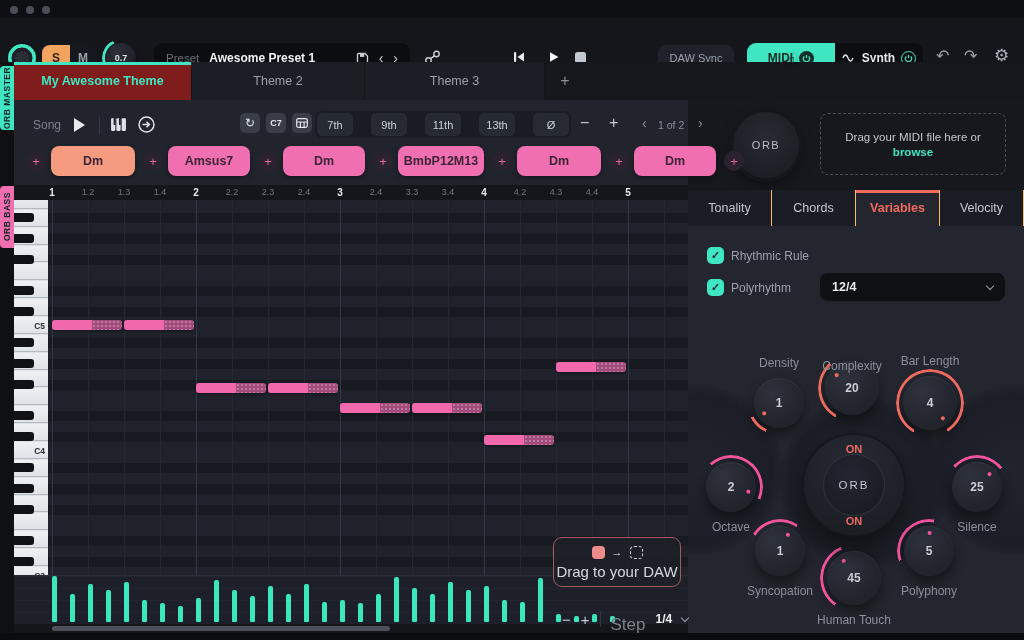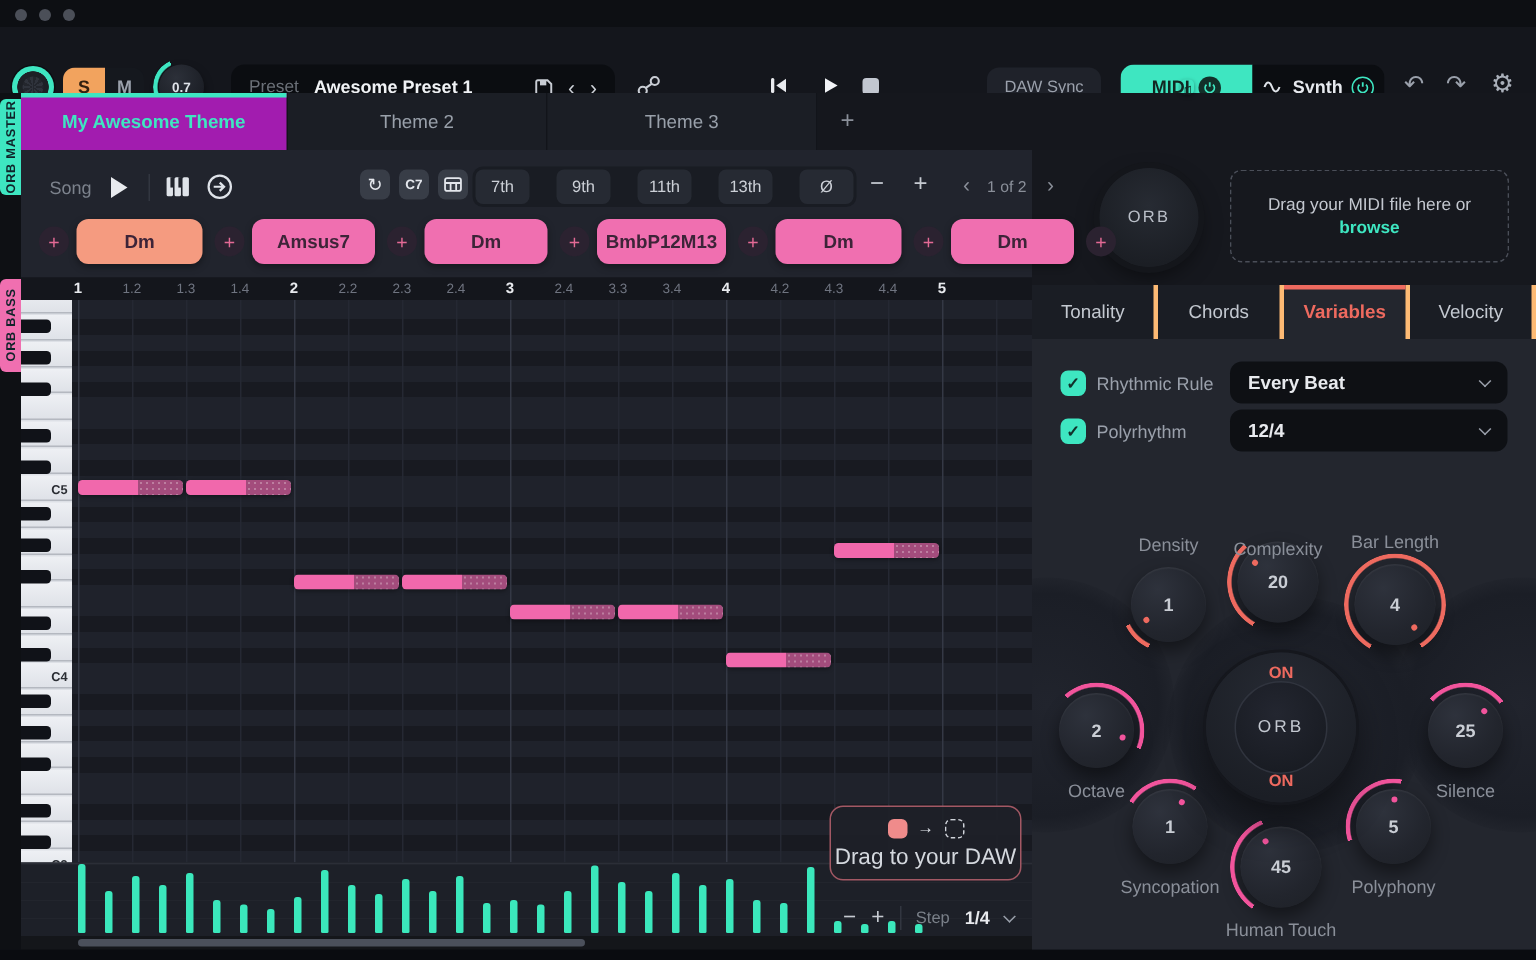--- a/index.html
+++ b/index.html
@@ -49,21 +49,21 @@
   .synthbtn { width:88px; background:#0b0d11; border:0; display:flex; align-items:center; justify-content:center; gap:6px; cursor:pointer; }
   .synthbtn .lbl { color:#e6e9ee; font-size:12px; font-weight:bold; }
   .pwr { width:15px; height:15px; border-radius:50%; display:flex; align-items:center; justify-content:center; }
   .pwr.dark { background:#123029; }
   .pwr.line { border:1.5px solid var(--teal); }
 
   
   .tabrow { position:absolute; left:14px; top:62px; width:1010px; height:38px; background:#15171d; display:flex; }
   .ttab { height:38px; display:flex; align-items:center; justify-content:center; font-size:12.5px;
           background:#1b1e25; color:#99a0aa; border-right:1px solid #12141a; cursor:pointer; position:relative; }
-  .ttab.active { background:#a21caf; color:var(--teal); font-weight:bold; }
+  .ttab.active { background:#7f1d1d; color:var(--teal); font-weight:bold; }
   .ttab.active::before { content:""; position:absolute; left:0; top:0; width:100%; height:3px; background:var(--teal); }
   .tabadd { width:40px; height:38px; background:none; border:0; color:#8a8f99; font-size:16px; cursor:pointer; }
 
   
   .songstrip { position:absolute; left:14px; top:100px; width:674px; height:85px; background:#21242d; }
   .rightblock { position:absolute; left:688px; top:100px; width:336px; height:90px; background:#16181e; }
   .songlabel { position:absolute; left:33px; top:118px; color:#7c828c; font-size:12px;text-align:center; }
   .playtri { position:absolute; left:74px; top:118px; width:0; height:0;
              border-left:11px solid #e8eaee; border-top:7px solid transparent; border-bottom:7px solid transparent; cursor:pointer; }
   .vdiv { position:absolute; background:#323640; width:1px; }
@@ -143,30 +143,30 @@
   .dragdaw { position:absolute; left:553px; top:537px; width:128px; height:50px; background:rgba(30,32,40,.93);
              border:1.5px solid #a35864; border-radius:9px; z-index:6; cursor:grab; }
   .ddicons { position:absolute; left:0; top:8px; width:100%; display:flex; align-items:center; justify-content:center; gap:7px; }
   .ddsq1 { width:13px; height:13px; border-radius:4px; background:#ef8b8b; }
   .ddarrow { color:#dfe3e9; font-size:11px; line-height:1; }
   .ddsq2 { width:13px; height:13px; border-radius:4px; border:1.5px dashed #cfd3da; }
   .ddlabel { position:absolute; left:0; bottom:6px; width:100%; text-align:center; color:#d4d8de; font-size:15px; }
 
   .stepbar { position:absolute; z-index:7; }
   .stepbtn { background:none; border:0; color:#c6cad1; font-size:15px; cursor:pointer; }
-  .steplabel { color:#7a8089; font-size:11px; }
+  .steplabel { color:#7a8089; font-size:17px;margin-top:12px; }
   .stepval { color:#e8eaee; font-size:12px; font-weight:bold; }
   .chev { display:inline-block; width:6px; height:6px; border-right:1.6px solid #9aa0ab; border-bottom:1.6px solid #9aa0ab;
           transform:rotate(45deg); margin-bottom:2px; }
 
   
   .panel { position:absolute; left:688px; top:190px; width:336px; height:443px; background:#23262e; overflow:hidden; }
   .ptabs { position:absolute; left:0; top:0; width:100%; height:36px; display:flex; background:#1a1d24; }
   .ptab { flex:1; display:flex; align-items:center; justify-content:center; font-size:12.5px; color:#c3c8d0;
-          border-right:3px solid #fdba74; cursor:pointer; position:relative; background:#1a1d24; }
+          border-right:1px solid #fdba74; cursor:pointer; position:relative; background:#1a1d24; }
   .ptab.active { background:#23262e; color:var(--coral); font-weight:bold; }
   .ptab.active::before { content:""; position:absolute; left:0; top:0; width:100%; height:2.5px; background:var(--coral); }
 
   .rulerow { position:absolute; left:0; width:100%; height:28px; }
   .cbx { position:absolute; left:19px; top:6px; width:17px; height:17px; border-radius:5px; background:var(--teal);
          color:#11312a; font-size:11px; font-weight:bold; display:flex; align-items:center; justify-content:center; cursor:pointer; }
   .rlabel { position:absolute; left:43px; top:8px; font-size:12px; color:#9aa0ab; }
   .ddown { position:absolute; left:132px; top:0; width:185px; height:28px; background:#0e1014; border-radius:8px;
            display:flex; align-items:center; padding:0 12px; cursor:pointer; }
   .ddval { flex:1; color:#e8eaee; font-size:12.5px; font-weight:bold; }
@@ -518,24 +518,20 @@
     <div class="ptabs" id="panel-tabs">
         <div class="ptab">Tonality</div>
         <div class="ptab">Chords</div>
         <div class="ptab active">Variables</div>
         <div class="ptab">Velocity</div>
       </div>
     <div id="panel-rules">
         <div class="rulerow" style="top: 51px;">
           <div class="cbx">✓</div>
           <div class="rlabel">Rhythmic Rule</div>
-          <div class="ddown">
-            <div class="ddval">Every Beat</div>
-            <span class="chev"></span>
-          </div>
         </div>
         <div class="rulerow" style="top: 83px;">
           <div class="cbx">✓</div>
           <div class="rlabel">Polyrhythm</div>
           <div class="ddown">
             <div class="ddval">12/4</div>
             <span class="chev"></span>
           </div>
         </div>
       </div>

